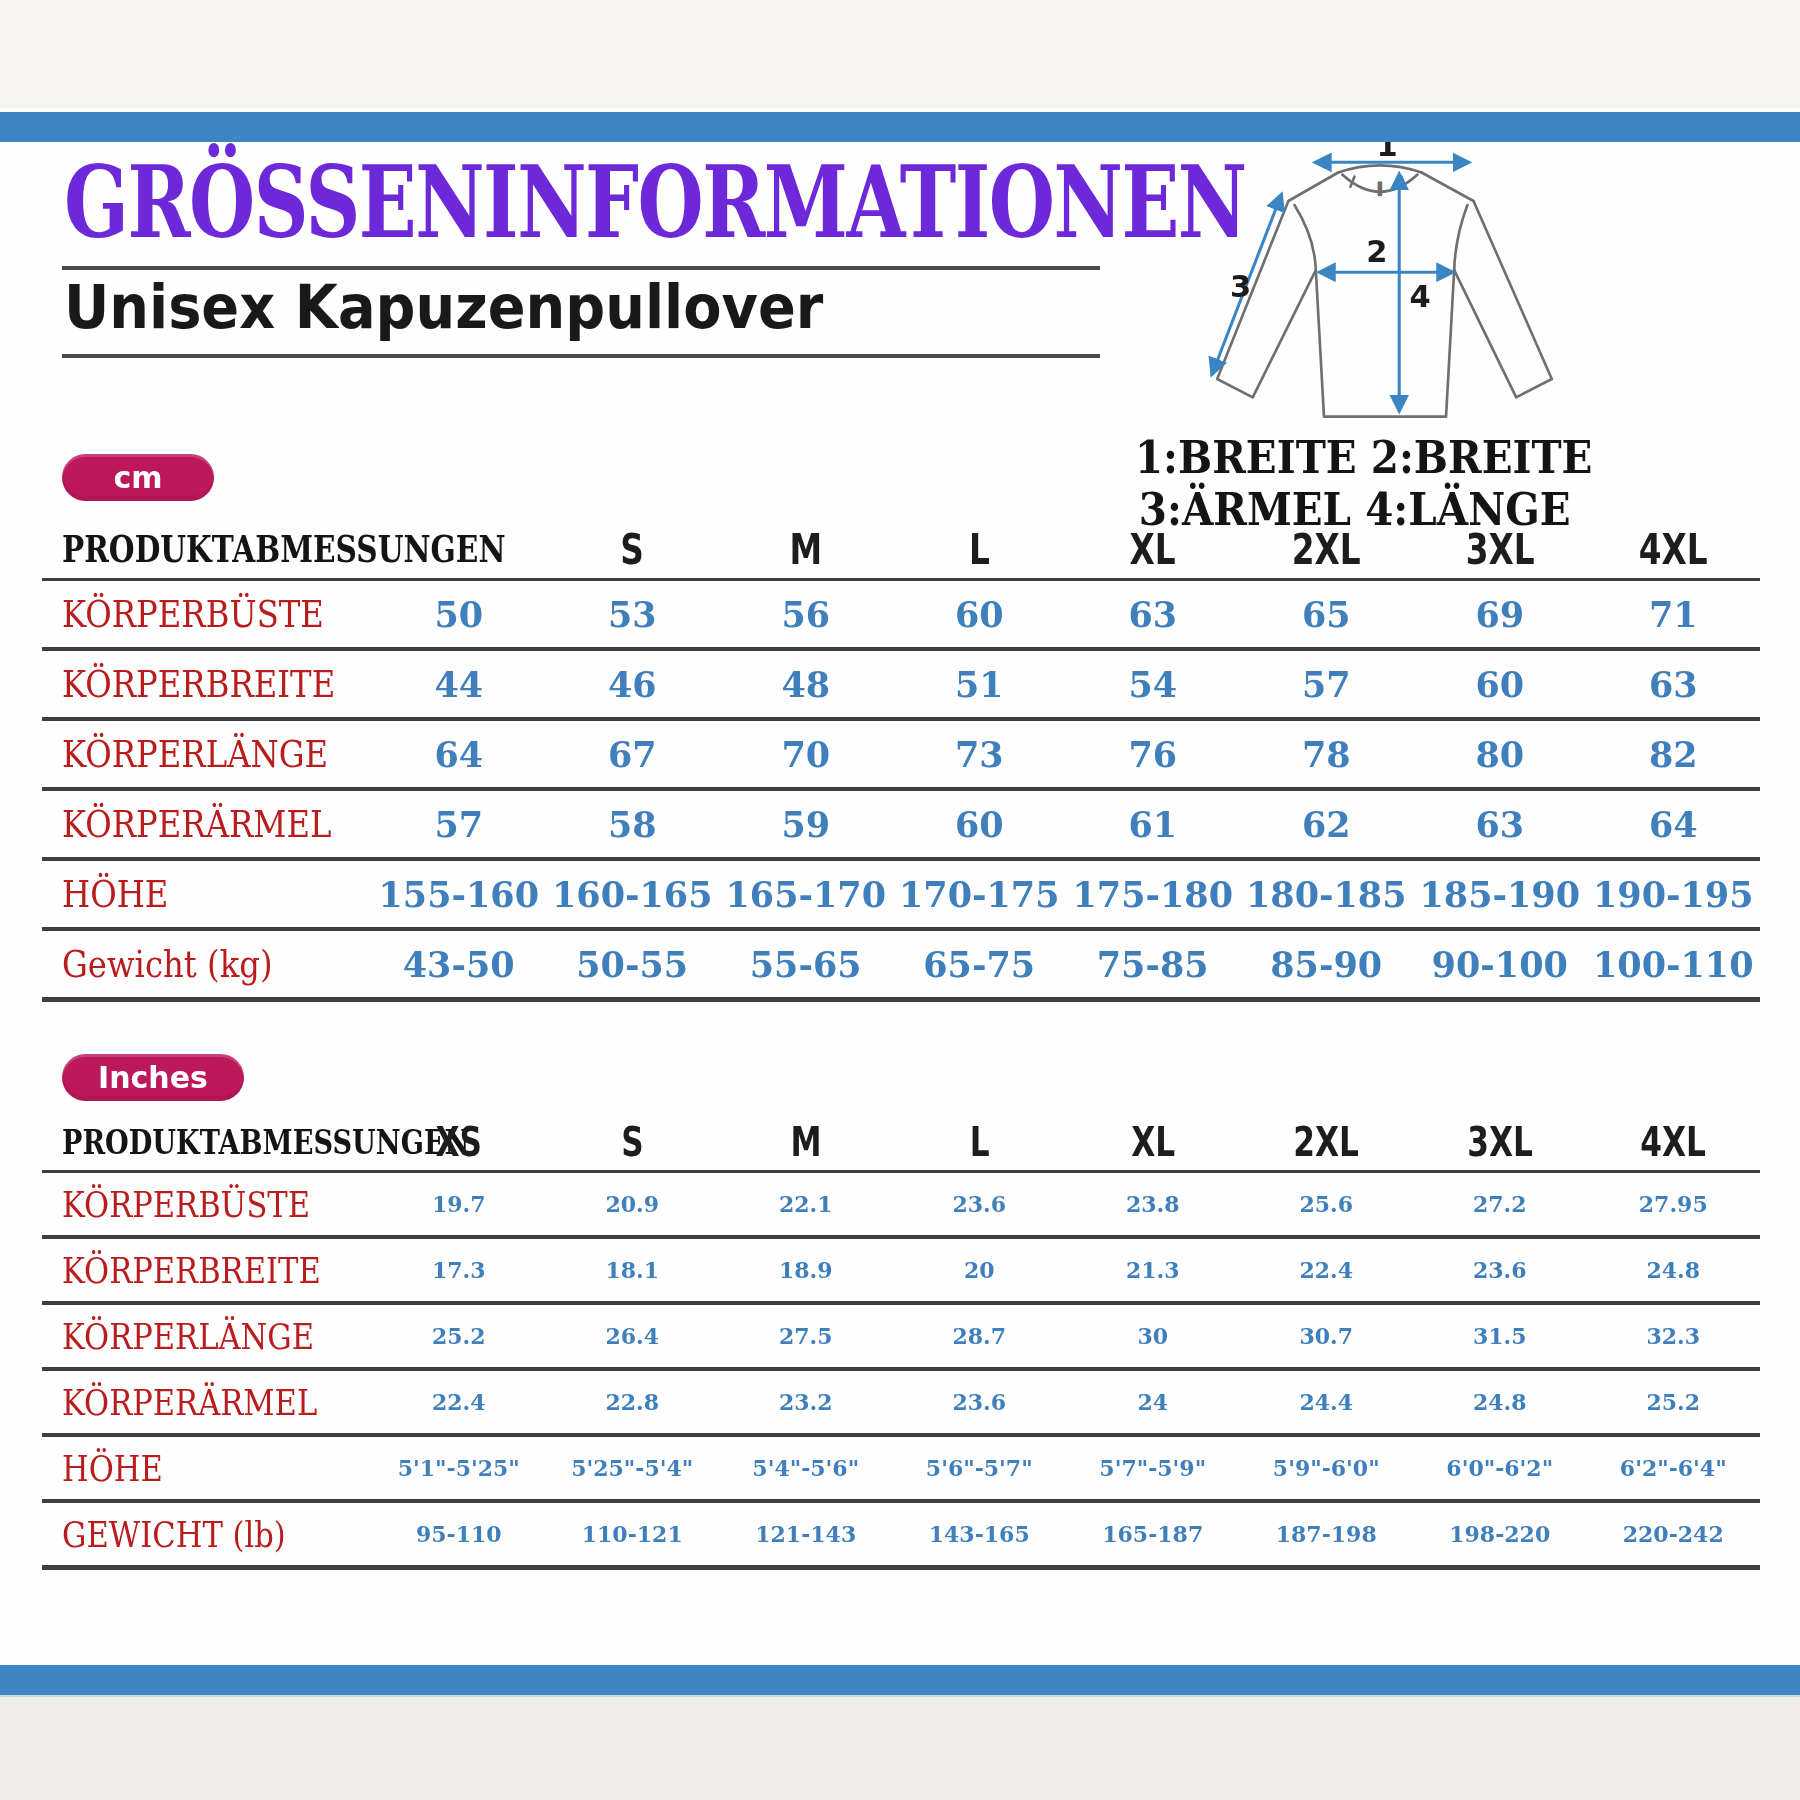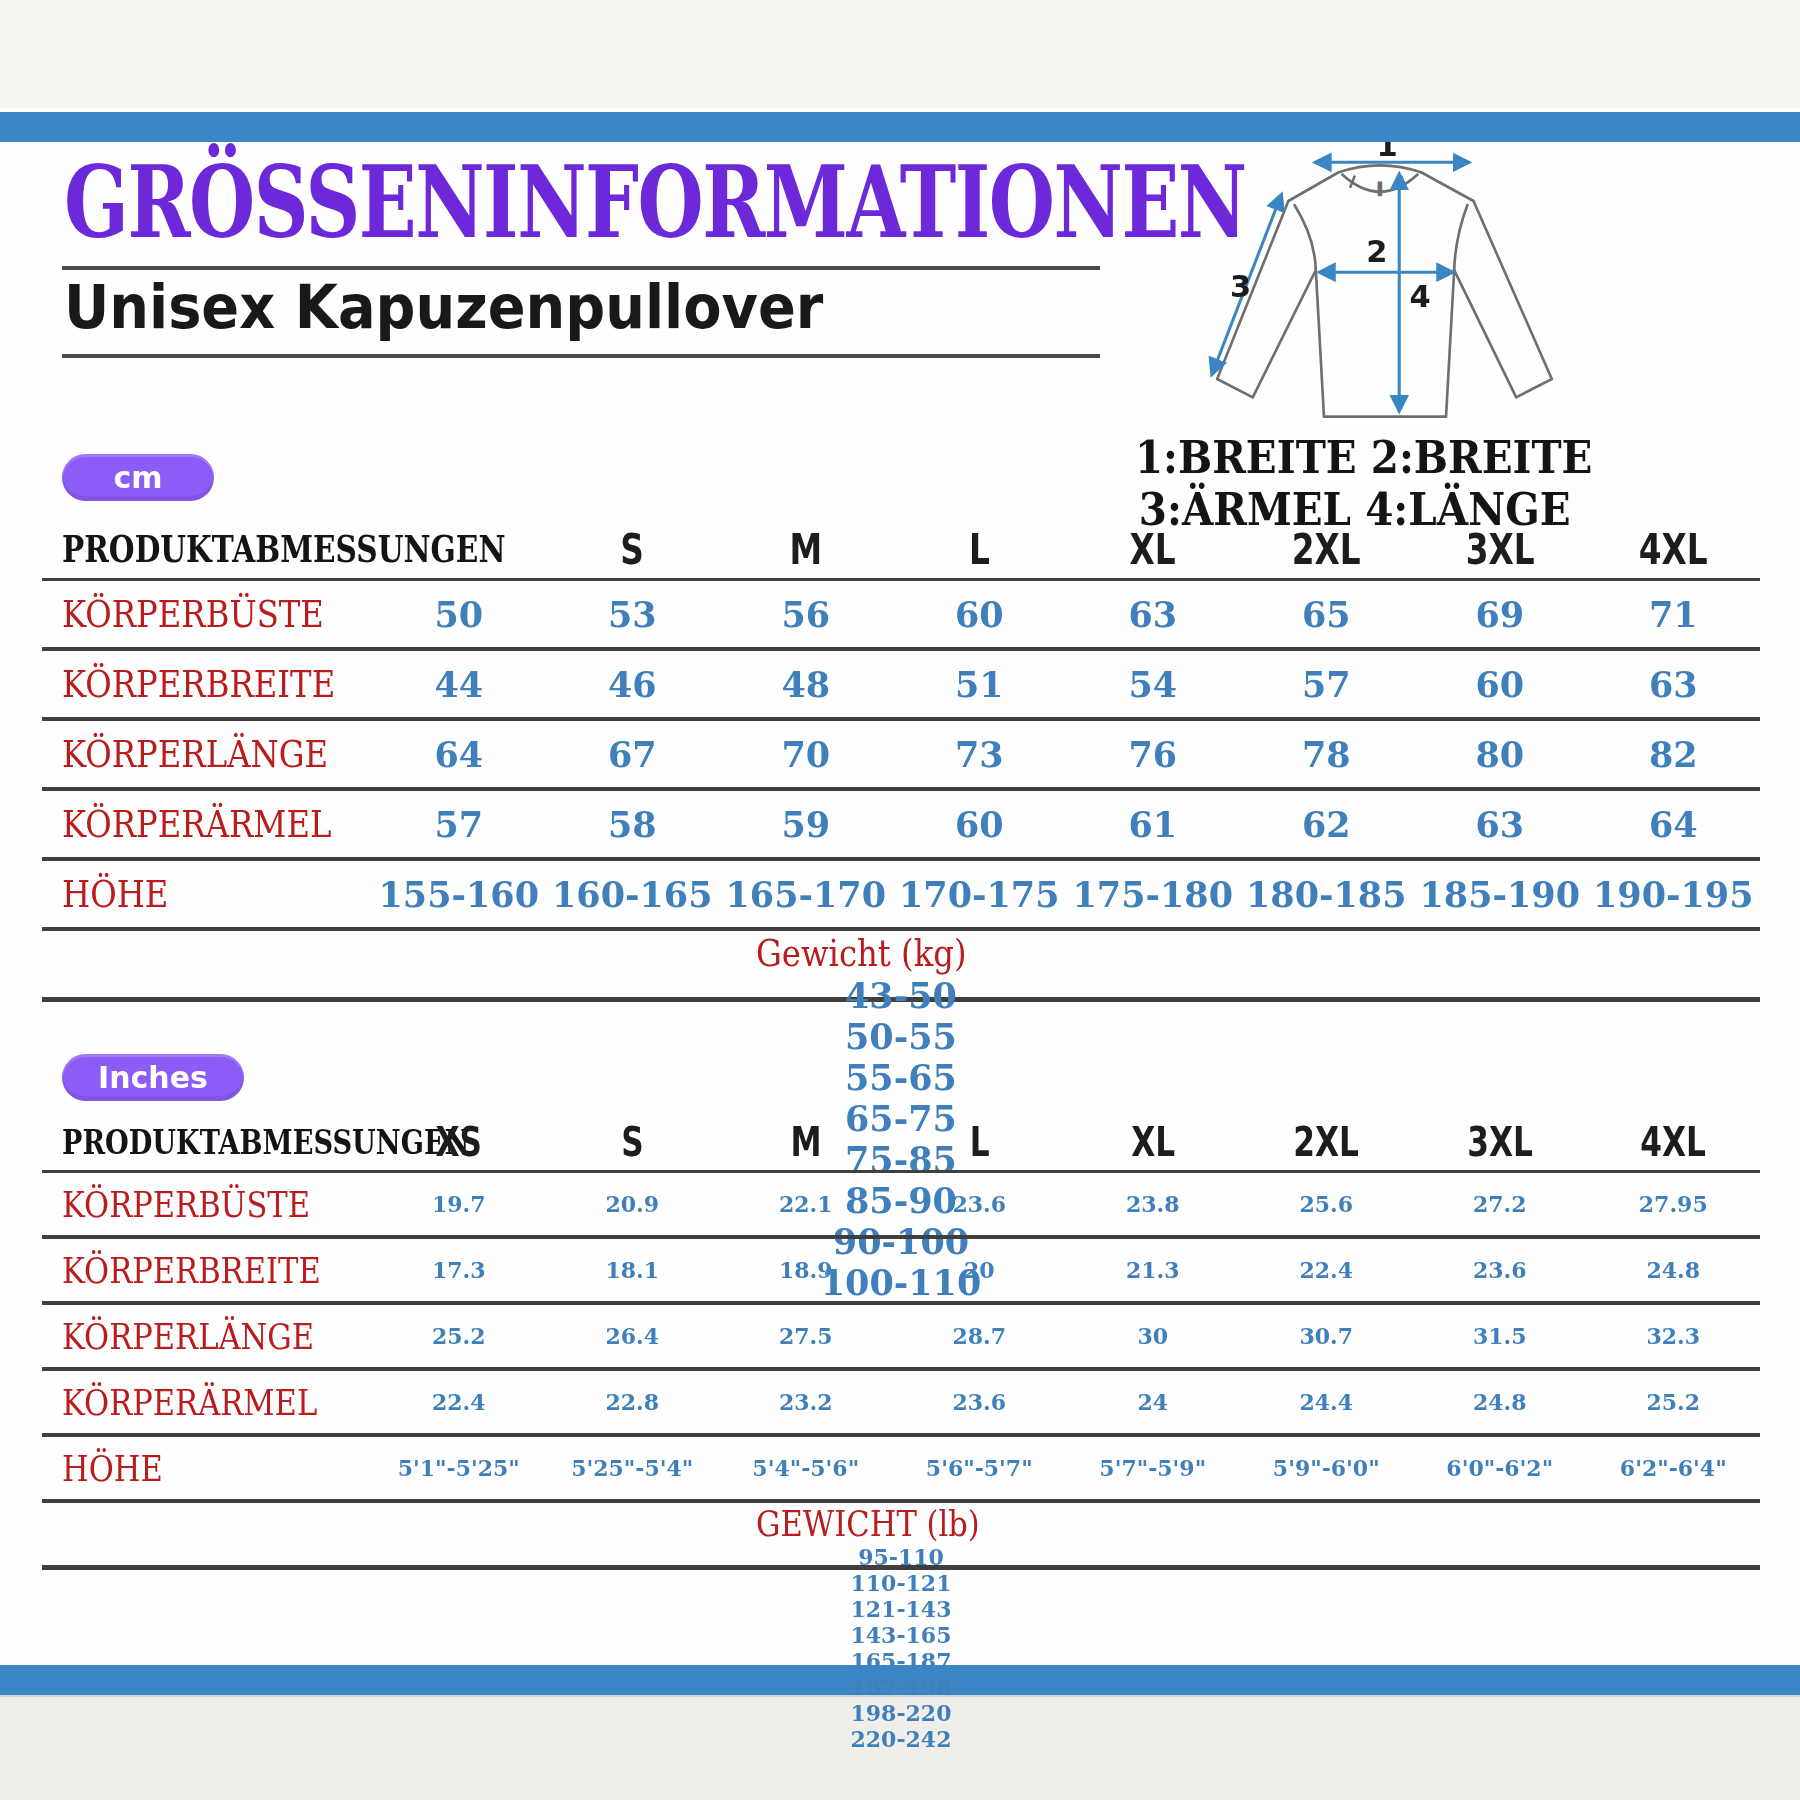--- a/index.html
+++ b/index.html
@@ -42,39 +42,39 @@
   .legend{
     position:absolute;left:1115px;top:290px;width:480px;
     text-align:center;font-weight:bold;color:#141414;
     font-size:44px;line-height:1.18;white-space:nowrap;
   }
   .legend .cond{transform:scaleX(0.92);}
 
   
   .badge{
     position:absolute;left:62px;height:47px;border-radius:24px;
-    background:#8b5cf6;color:#fff;
+    background:#be185d;color:#fff;
     font-family:"DejaVu Sans", sans-serif;font-weight:700;font-size:30px;
     display:flex;align-items:center;justify-content:center;
     box-shadow:inset 0 -5px 0 rgba(0,0,0,0.07), inset 0 3px 0 rgba(255,255,255,0.18);
   }
   .badge.cm{top:312px;width:152px;}
   .badge.inches{top:912px;width:182px;justify-content:center;}
 
   
   .size-table{position:absolute;left:42px;width:1718px;}
   .size-table.cm{top:378px;}
   .size-table.inches{top:972px;}
   .trow{display:flex;align-items:center;border-bottom:4px solid #3f3f3f;}
   .size-table.cm .trow{height:66px;}
   .size-table.inches .trow{height:62px;}
   .trow.thead{border-bottom-width:3px;}
   .size-table.cm .trow.thead{height:58px;}
   .size-table.inches .trow.thead{height:56px;}
-  .trow.last{border-bottom-width:5px;flex-direction:column;}
+  .trow.last{border-bottom-width:5px;}
   .tlabel{width:330px;padding-left:20px;box-sizing:border-box;white-space:nowrap;}
   .tcell{flex:1;text-align:center;white-space:nowrap;}
 
   .hlabel{font-weight:bold;color:#141414;}
   .size-table.cm  .hlabel{font-size:37px;}
   .size-table.inches .hlabel{font-size:34px;}
   .thcell{font-family:"DejaVu Sans", sans-serif;font-weight:700;color:#1d1d1d;}
   .size-table.cm  .thcell{font-size:42px;}
   .size-table.inches .thcell{font-size:40px;}
 

